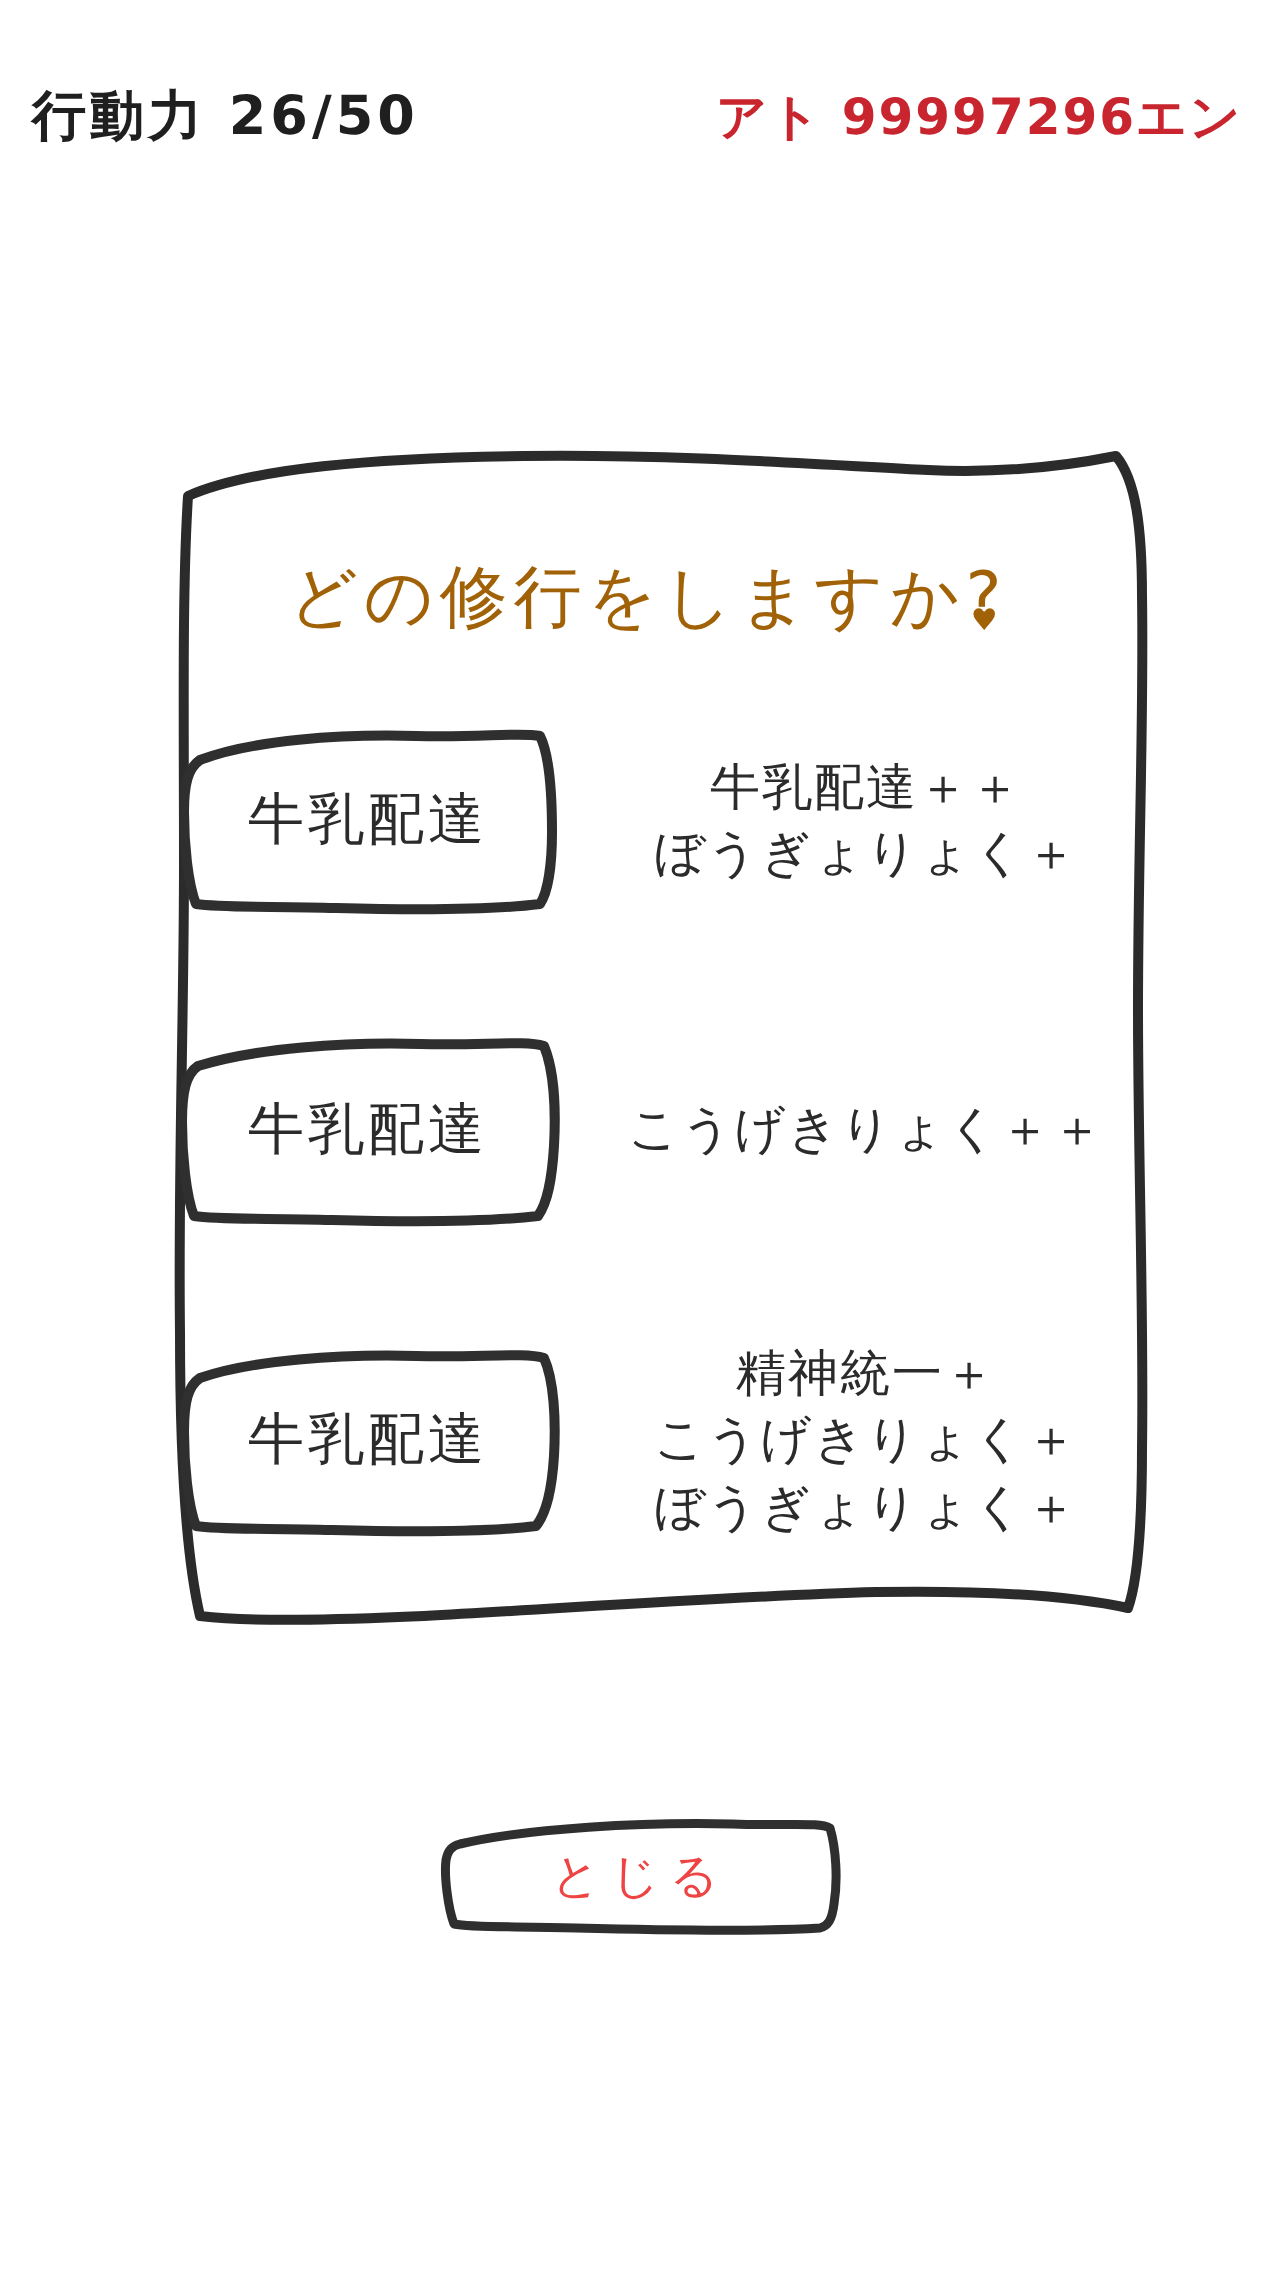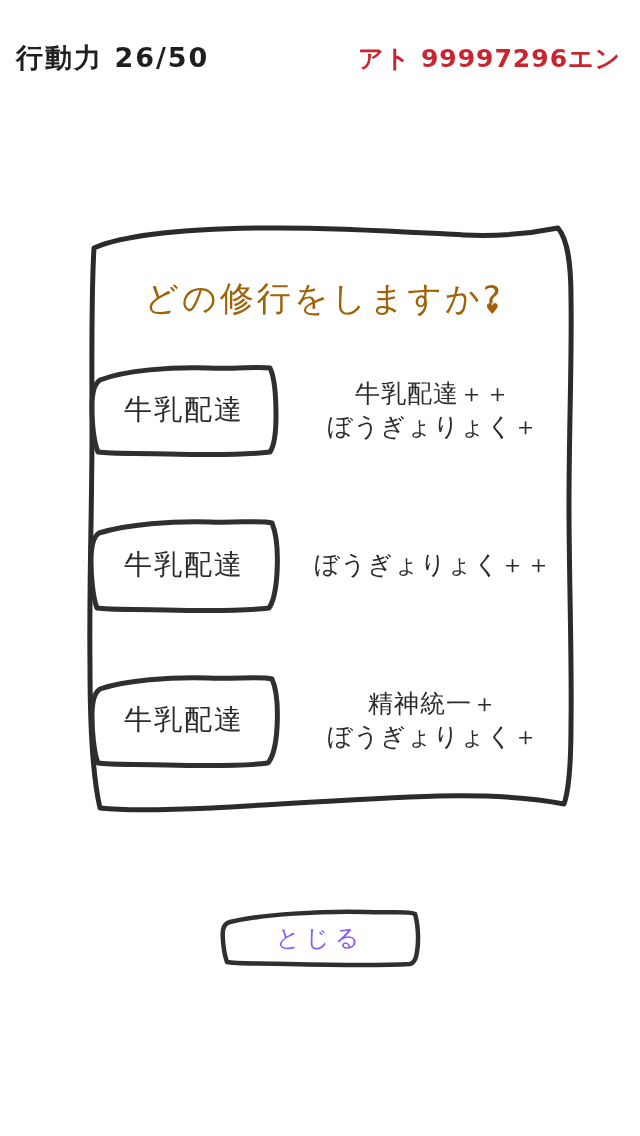--- a/index.html
+++ b/index.html
@@ -156,21 +156,21 @@
     height: 60px;
   }
   #close-button-label {
     position: absolute;
     inset: 0;
     display: flex;
     align-items: center;
     justify-content: center;
     font-size: 24px;
     letter-spacing: 5px;
-    color: #8b5cf6;
+    color: #ef4444;
     white-space: nowrap;
   }
 </style>
 </head>
 <body>
 
 <div id="hud">
   <div id="stamina-label">行動力  26/50</div>
   <div id="money-label" style="color: rgb(201, 37, 47);">アト  99997296エン</div>
 </div>
@@ -215,36 +215,37 @@
     <div class="option-button">
       <svg viewBox="0 0 196 100" fill="none" xmlns="http://www.w3.org/2000/svg">
         <path d="M13 18 C 42 9, 86 6, 124 7 C 154 8, 176 5, 186 8
                  C 191 20, 192 40, 191 58 C 190 74, 188 86, 183 93
                  C 158 96, 118 96, 80 95 C 50 94, 24 95, 11 93
                  C 7 83, 5 62, 5 46 C 5 31, 7 22, 13 18 Z" stroke="#2f2f2f" stroke-width="5" stroke-linejoin="round" stroke-linecap="round" fill="#ffffff"></path>
       </svg>
       <div class="option-button-label">牛乳配達</div>
     </div>
     <div class="option-effects">
-      <div class="effect-line">ぼうぎょりょく＋＋</div>
+      <div class="effect-line">こうげきりょく＋＋</div>
     </div>
   </div>
 
   <div class="option-row" id="option-row-2">
     <div class="option-button">
       <svg viewBox="0 0 196 100" fill="none" xmlns="http://www.w3.org/2000/svg">
         <path d="M14 19 C 40 10, 84 7, 122 8 C 152 9, 176 6, 186 9
                  C 191 20, 192 40, 191 58 C 190 74, 187 87, 182 93
                  C 158 96, 118 96, 80 95 C 50 94, 25 95, 12 93
                  C 8 83, 6 62, 6 46 C 6 31, 8 23, 14 19 Z" stroke="#2f2f2f" stroke-width="5" stroke-linejoin="round" stroke-linecap="round" fill="#ffffff"></path>
       </svg>
       <div class="option-button-label">牛乳配達</div>
     </div>
     <div class="option-effects">
       <div class="effect-line">精神統一＋</div>
+      <div class="effect-line">こうげきりょく＋</div>
       <div class="effect-line">ぼうぎょりょく＋</div>
     </div>
   </div>
 
 </div>
 
 <div id="close-button">
   <svg viewBox="0 0 204 60" fill="none" xmlns="http://www.w3.org/2000/svg">
     <path d="M12 14 C 46 6, 104 3, 148 4 C 176 5, 192 3, 197 6
              C 200 16, 201 32, 199 44 C 198 52, 196 55, 192 56

